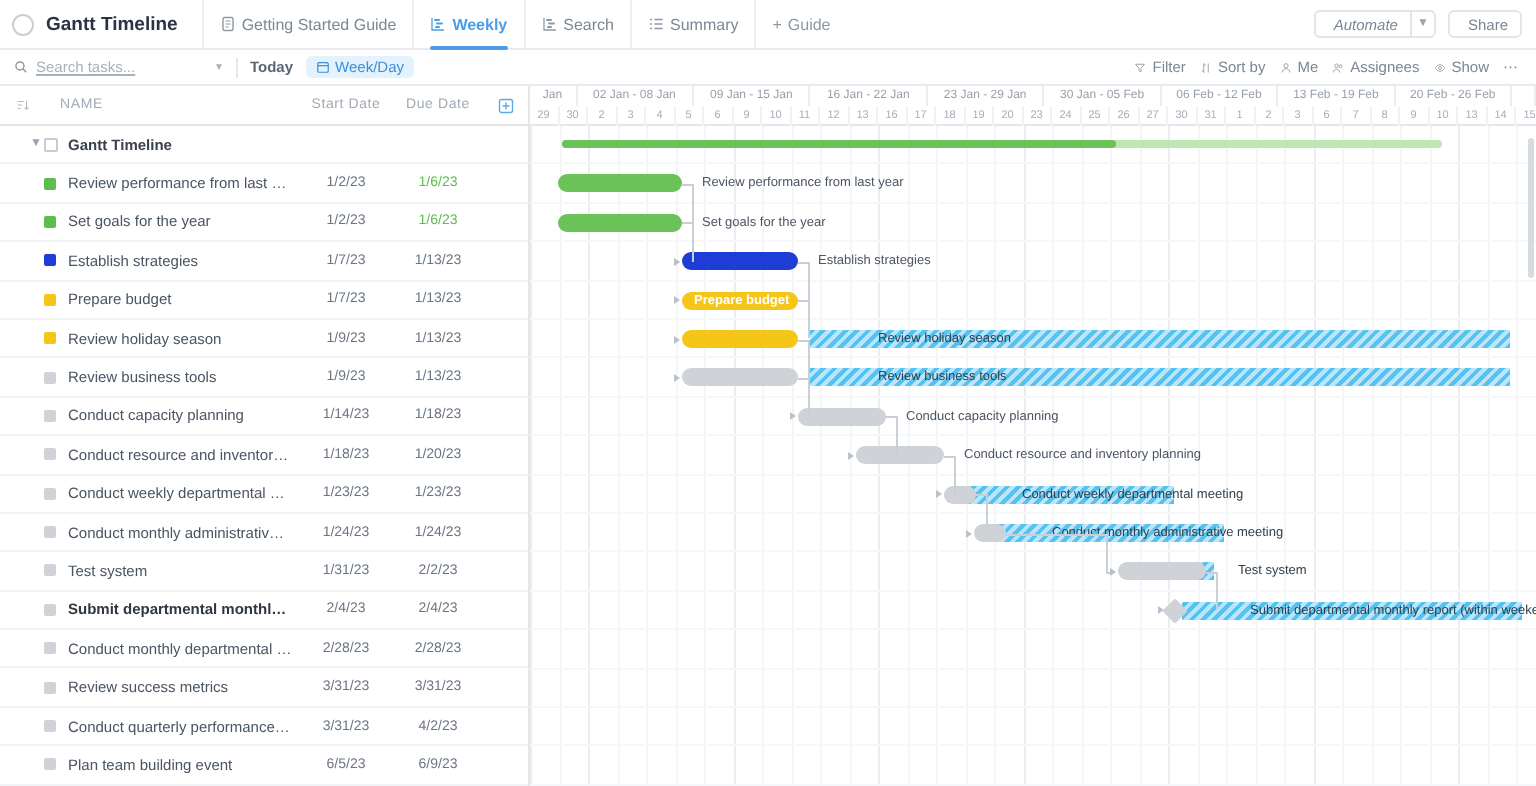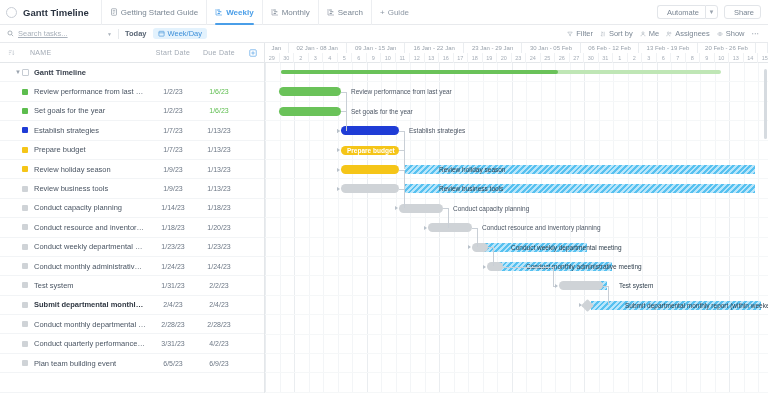--- a/index.html
+++ b/index.html
@@ -158,39 +158,36 @@
           </svg>
           <span>Weekly</span>
         </div>
         <div class="tab">
           <svg class="ti" viewBox="0 0 16 16">
             <path d="M2 2v12h12" stroke="currentColor" stroke-width="1.3" fill="none"></path>
             <rect x="4" y="3" width="6" height="2" rx="1" fill="currentColor"></rect>
             <rect x="6" y="6.5" width="7" height="2" rx="1" fill="currentColor"></rect>
             <rect x="5" y="10" width="5" height="2" rx="1" fill="currentColor"></rect>
           </svg>
-          <span>Monthly</span>
+          <span>Search</span>
         </div>
         <div class="tab">
           <svg class="ti" viewBox="0 0 16 16">
-            <path d="M2 2v12h12" stroke="currentColor" stroke-width="1.3" fill="none"></path>
-            <rect x="4" y="3" width="6" height="2" rx="1" fill="currentColor"></rect>
-            <rect x="6" y="6.5" width="7" height="2" rx="1" fill="currentColor"></rect>
-            <rect x="5" y="10" width="5" height="2" rx="1" fill="currentColor"></rect>
+            <path d="M2 3.5h2M2 8h2M2 12.5h2M6.5 3.5h8M6.5 8h8M6.5 12.5h8" stroke="currentColor" stroke-width="1.4"></path>
           </svg>
-          <span>Search</span>
+          <span>Summary</span>
         </div>
       </div>
     <div class="tab tab-add">
       <span style="font-size:8px;">+</span>
       <span>Guide</span>
     </div>
     <div class="spacer"></div>
     <div class="topright">
-      <div style="display:flex;align-items:center;">
+      <div style="display:flex;align-items:center;font-style:italic;">
         <div class="btn-pill split">
           <svg class="ti" viewBox="0 0 16 16">
             <circle cx="8" cy="8" r="6" fill="none" stroke="#9aa3ae" stroke-width="1.3"></circle>
             <circle cx="8" cy="8" r="2" fill="none" stroke="#9aa3ae" stroke-width="1.3"></circle>
           </svg>
           <span>Automate</span>
         </div>
         <div class="btn-caret">
           <span>▼</span>
         </div>
@@ -378,20 +375,27 @@
             <span class="nm">Submit departmental monthly re...</span>
             <span class="dt">2/4/23</span>
             <span class="dt">2/4/23</span>
             <span class="tail"></span>
           </div>
           <div class="row">
             <span class="sq" style="background:#cfd3d7"></span>
             <span class="nm">Conduct monthly departmental m...</span>
             <span class="dt">2/28/23</span>
             <span class="dt">2/28/23</span>
+            <span class="tail"></span>
+          </div>
+          <div class="row">
+            <span class="sq" style="background:#cfd3d7"></span>
+            <span class="nm">Review success metrics</span>
+            <span class="dt">3/31/23</span>
+            <span class="dt">3/31/23</span>
             <span class="tail"></span>
           </div>
           <div class="row">
             <span class="sq" style="background:#cfd3d7"></span>
             <span class="nm">Conduct quarterly performance m...</span>
             <span class="dt">3/31/23</span>
             <span class="dt">4/2/23</span>
             <span class="tail"></span>
           </div>
           <div class="row">

